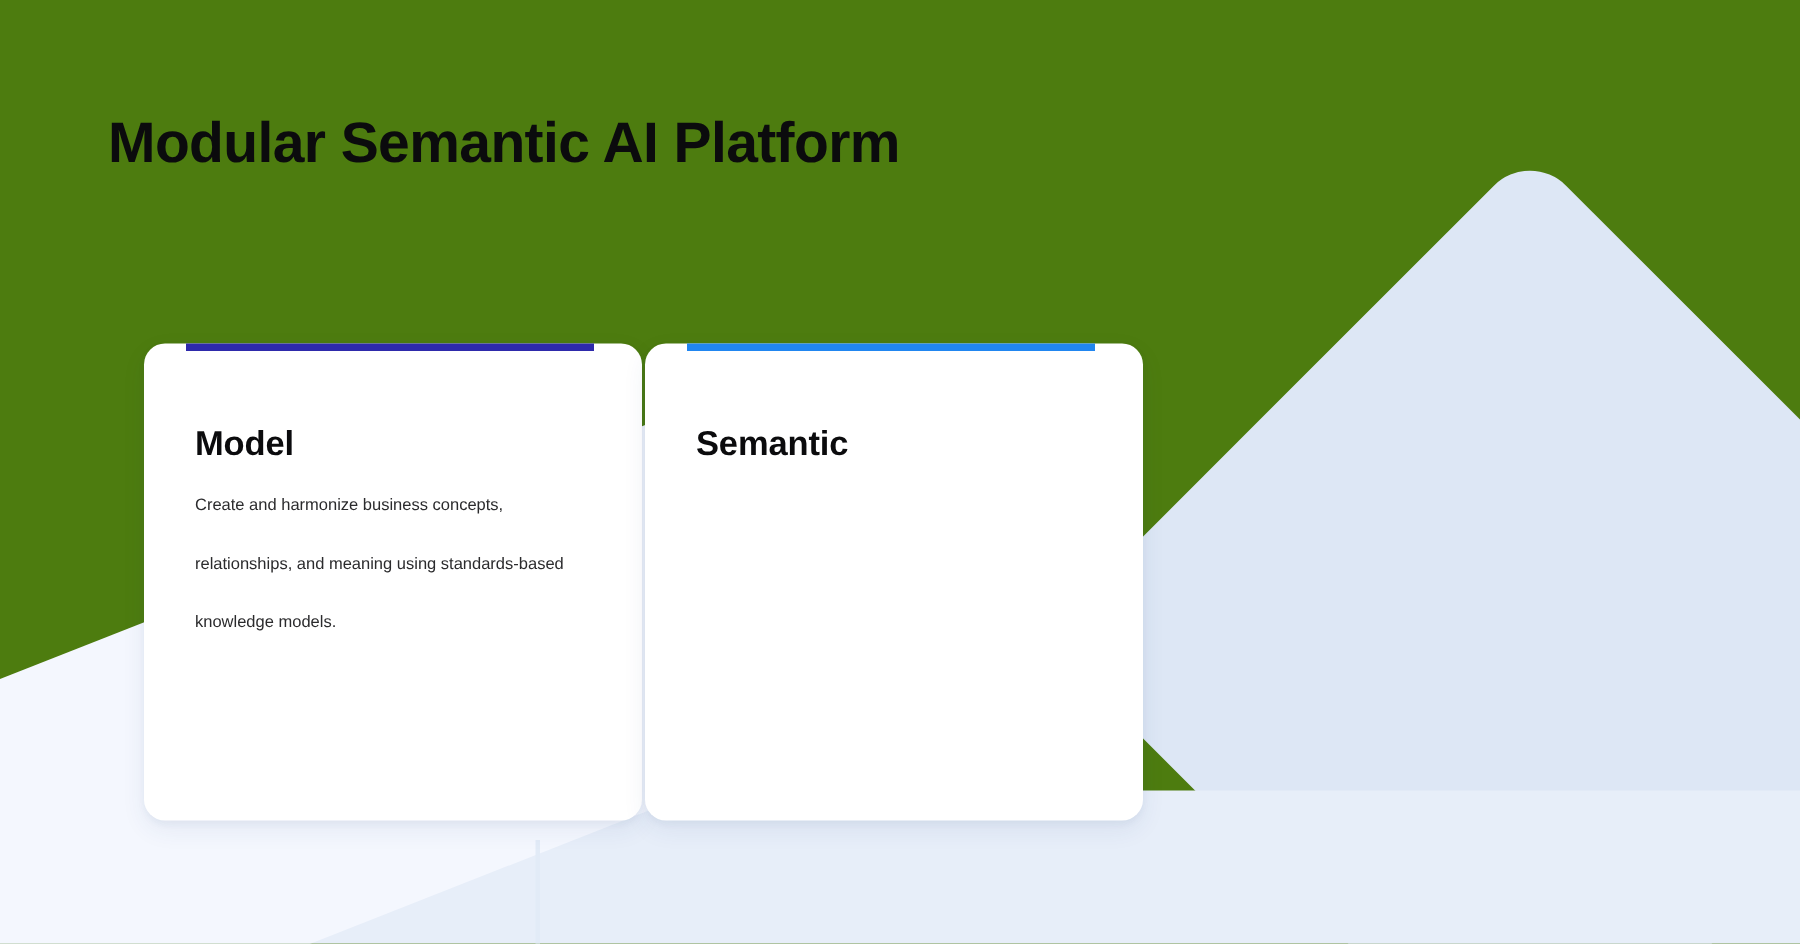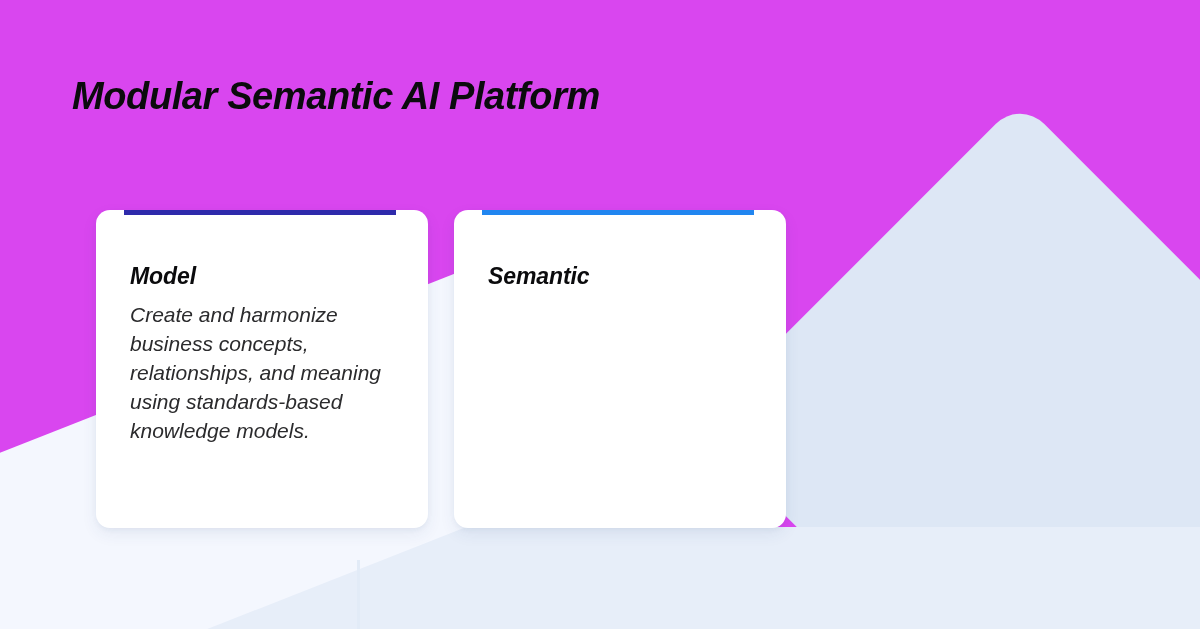--- a/index.html
+++ b/index.html
@@ -90,21 +90,22 @@
   }
 
   
   .cards {
     position: absolute;
     left: 96px;
     top: 210px;
     width: 1022px;
     height: 355px;
     display: flex;
-    gap: 26px;
+    gap: 2px;
+    align-items: center;
   }
 
   .card {
     position: relative;
     width: 332px;
     height: 318px;
     background: #ffffff;
     border-radius: 14px;
     box-shadow: 0 6px 16px rgba(40, 70, 120, 0.075),
                 0 2px 5px rgba(40, 70, 120, 0.05);
@@ -131,30 +132,30 @@
     margin: 0 0 9px 0;
     font-size: 23px;
     font-weight: 700;
     letter-spacing: -0.1px;
     color: #0b0b0d;
     line-height: 1.25;
   }
 
   .card-text {
     margin: 0;
-    font-size: 21px;
-    line-height: 29px;
+    font-size: 11px;
+    line-height: 39px;
     color: #2b2b2d;
     font-weight: 400;
   }
 </style>
 </head>
 <body style="background: rgb(244, 247, 254);">
 
-<div id="stage" style="background: #d946ef; font-style: italic;">
+<div id="stage" style="background: #4d7c0f;">
 
   <div class="deco-layer">
     <div class="deco-diamond" style="background: rgb(221, 231, 245);"></div>
     <div class="deco-band"></div>
     <div class="deco-diag"></div>
     <div class="deco-seam"></div>
   </div>
 
   <h1 class="page-title">Modular Semantic AI Platform</h1>
 

